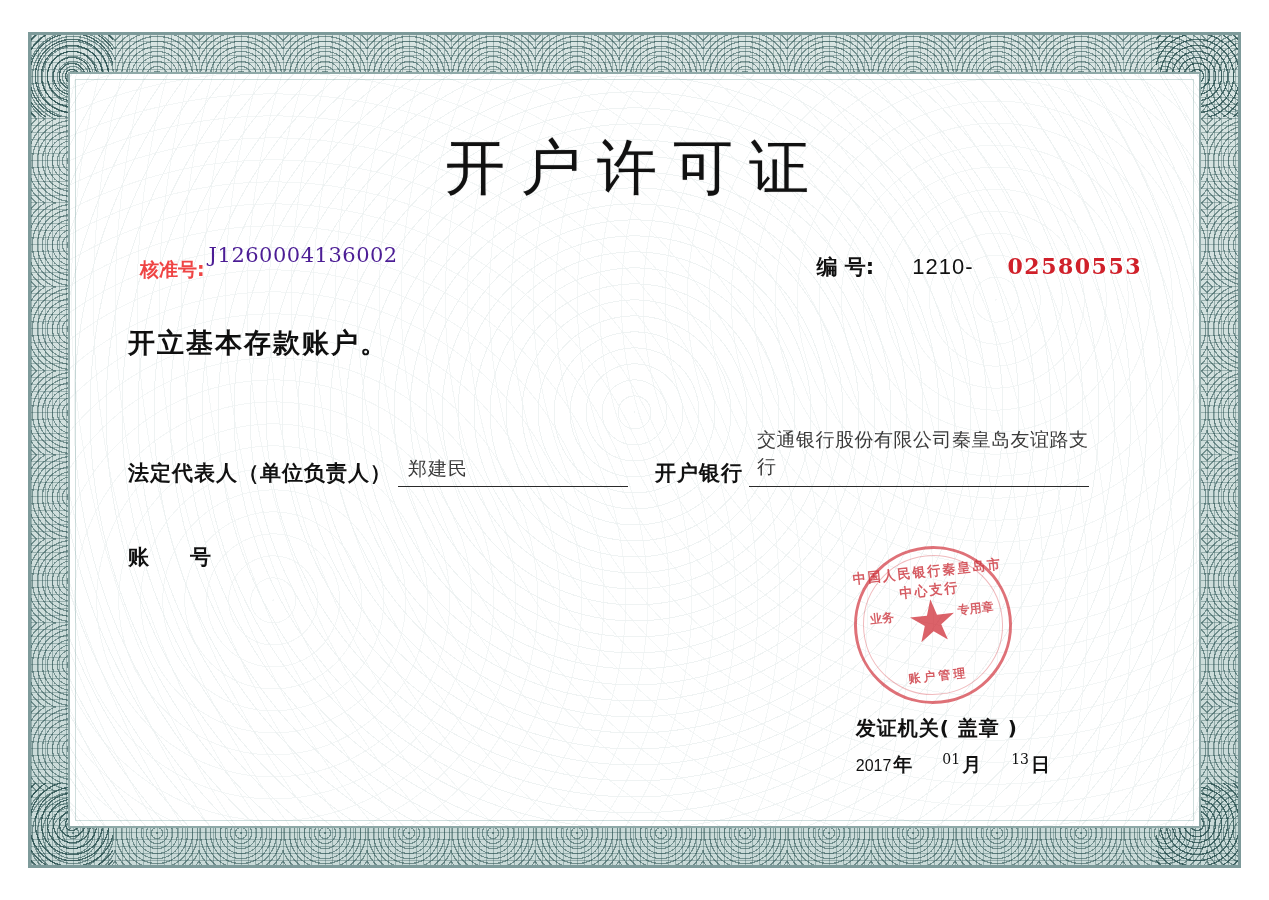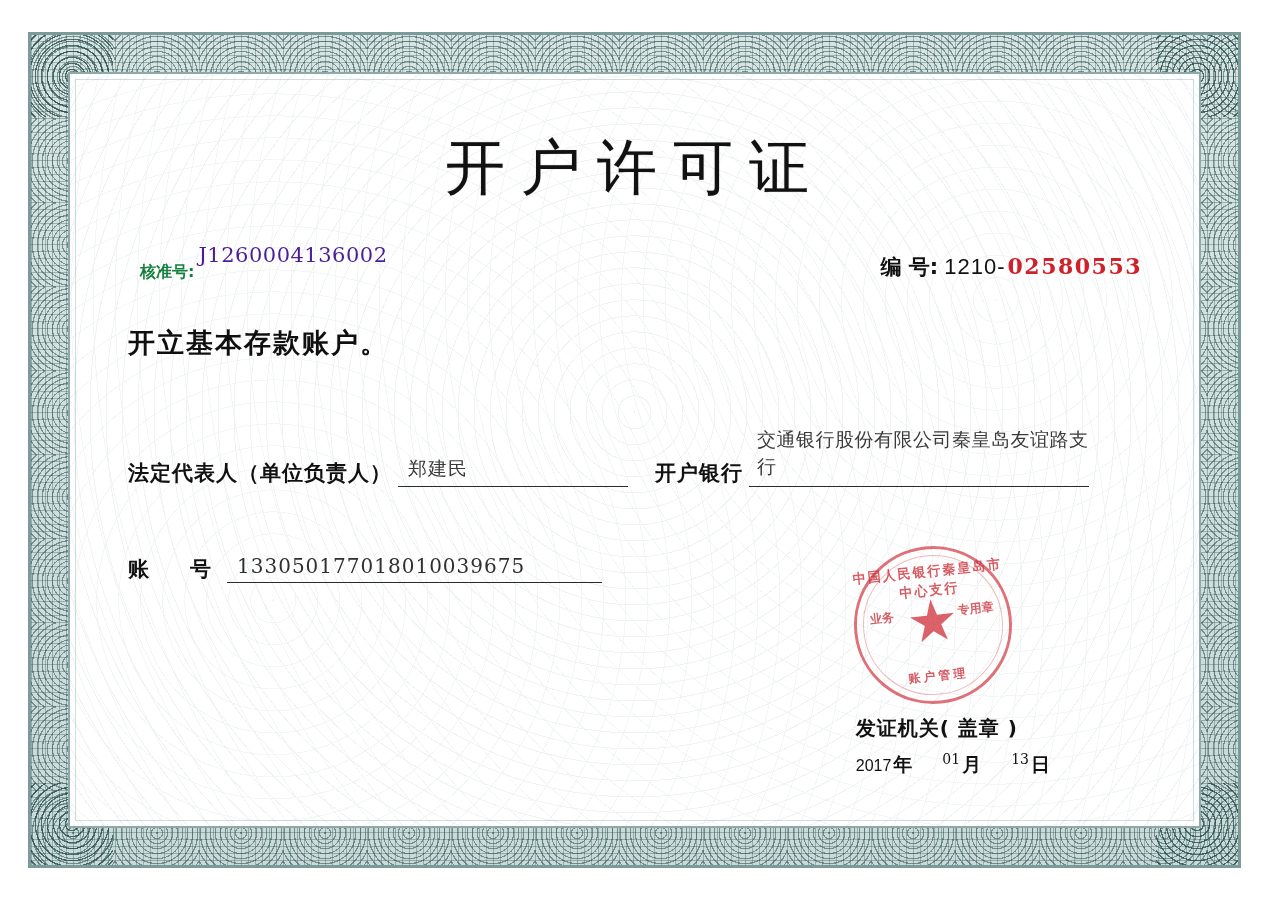--- a/index.html
+++ b/index.html
@@ -105,41 +105,42 @@
     margin-top: 22px;
   }
   .approval {
     position: absolute;
     left: 30px;
     bottom: 0;
     display: flex;
     align-items: flex-end;
   }
   .approval .lbl {
-    font-size: 16px;
-    font-weight: bold;
-    color: #15803d;
+    font-size: 19px;
+    font-weight: bold;
+    color: #ef4444;
     font-family: "DejaVu Sans", sans-serif;
   }
   .approval .val {
     font-family: "DejaVu Serif", serif;
     font-size: 21px;
     color: #4c1d95;
     margin-left: 4px;
     position: relative;
     top: -16px;
     letter-spacing: 0.5px;
   }
   .serial {
     position: absolute;
     right: 18px;
     bottom: 2px;
     display: flex;
     align-items: baseline;
     font-size: 22px;
+    gap: 32px;
   }
   .serial .lbl {
     font-weight: bold;
     font-family: "DejaVu Sans", sans-serif;
     color: #111;
     font-size: 21px;
   }
   .serial .prefix {
     font-family: Liberation Sans, sans-serif;
     margin-left: 6px;
@@ -243,21 +244,21 @@
 
   
   .row-acct {
     position: relative;
     margin-top: 44px;
     height: 52px;
   }
   .acct {
     position: absolute;
     left: 18px;
-    bottom: 0;
+    bottom: 12px;
     display: flex;
     align-items: flex-end;
   }
   .acct .lbl {
     font-size: 21px;
     font-weight: bold;
     color: #111;
     font-family: "DejaVu Sans", sans-serif;
     letter-spacing: 10px;
     white-space: nowrap;
@@ -412,23 +413,20 @@
         <span class="lbl">开户银行</span>
         <span class="fill2">
           <span class="hand2">交通银行股份有限公司秦皇岛友谊路支行</span>
         </span>
       </div>
     </div>
 
     <div class="row-acct">
       <div class="acct">
         <span class="lbl">账　号</span>
-        <span class="fill">
-          <span class="hand">133050177018010039675</span>
-        </span>
       </div>
     </div>
 
     <div class="seal">
       <div class="ring"></div>
       <div class="arc-top">中国人民银行秦皇岛市中心支行</div>
       <div class="star"></div>
       <div class="side-l">业务</div>
       <div class="side-r">专用章</div>
       <div class="arc-bottom">账户管理</div>

